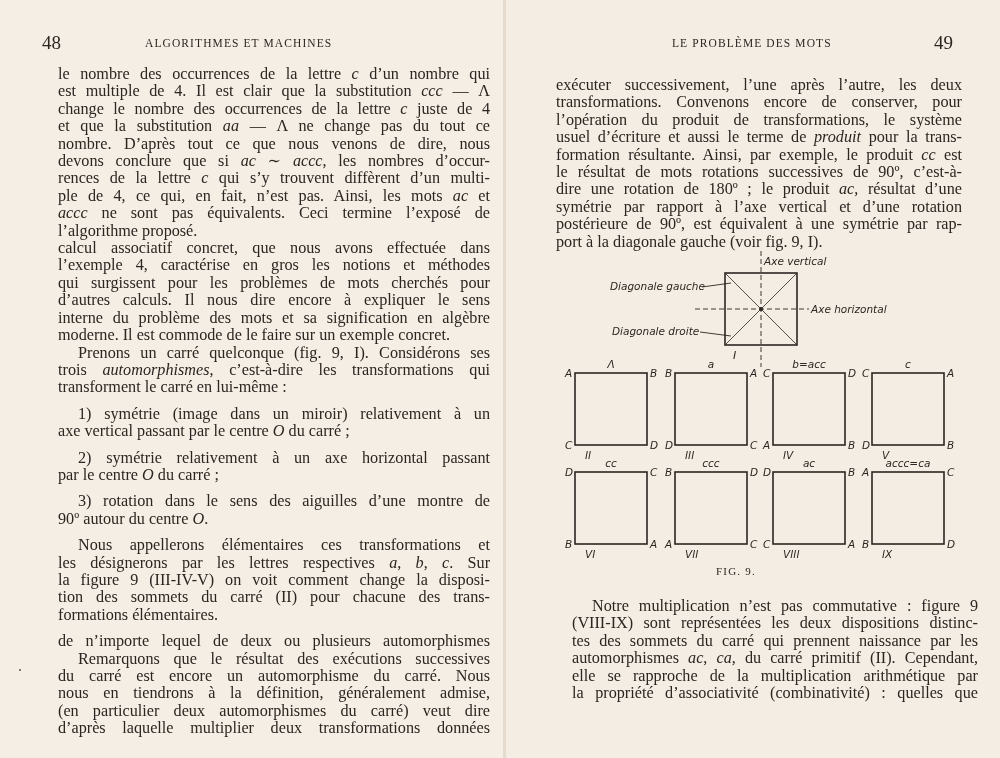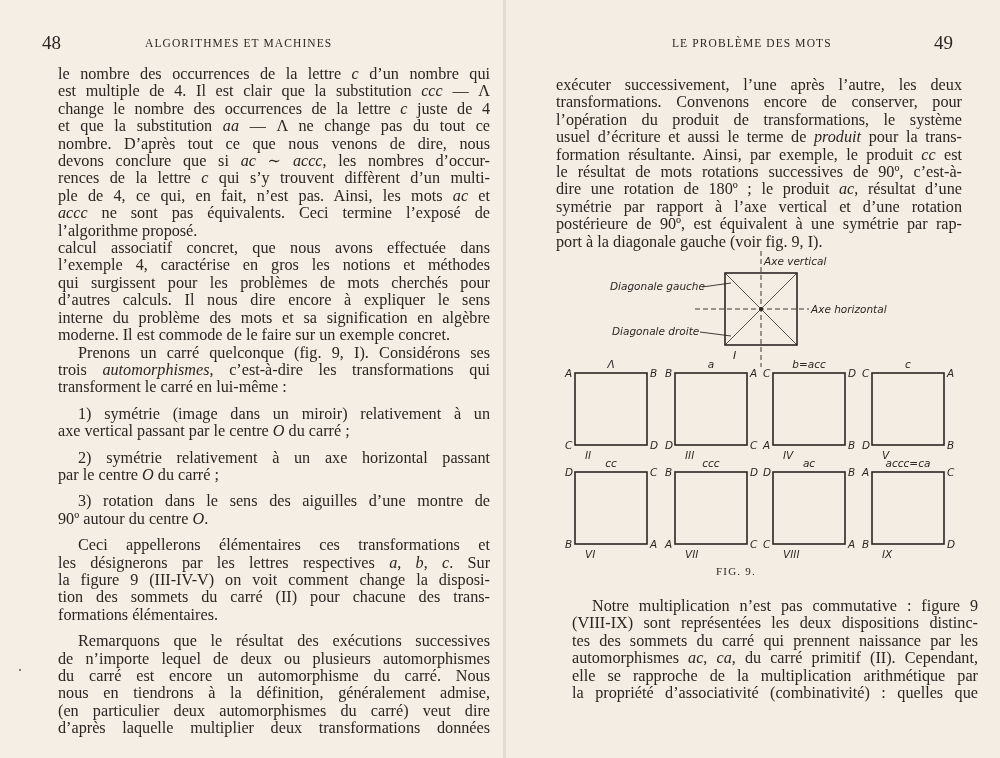--- a/index.html
+++ b/index.html
@@ -65,29 +65,29 @@
     </p>
     <p class="gap">
       <span class="line" style="padding-left: 20px;">2) symétrie relativement à un axe horizontal passant</span>
       <span class="line last">par le centre <i>O</i> du carré ;</span>
     </p>
     <p class="gap">
       <span class="line" style="padding-left: 20px;">3) rotation dans le sens des aiguilles d’une montre de</span>
       <span class="line last">90º autour du centre <i>O</i>.</span>
     </p>
     <p class="gap">
-      <span class="line" style="padding-left: 20px;">Ceci appellerons élémentaires ces transformations et</span>
+      <span class="line" style="padding-left: 20px;">Nous appellerons élémentaires ces transformations et</span>
       <span class="line">les désignerons par les lettres respectives <i>a</i>, <i>b</i>, <i>c</i>. Sur</span>
       <span class="line">la figure 9 (III-IV-V) on voit comment change la disposi-</span>
       <span class="line">tion des sommets du carré (II) pour chacune des trans-</span>
       <span class="line last">formations élémentaires.</span>
     </p>
     <p class="gap">
+      <span class="line">de n’importe lequel de deux ou plusieurs automorphismes</span>
       <span class="line" style="padding-left: 20px;">Remarquons que le résultat des exécutions successives</span>
-      <span class="line">de n’importe lequel de deux ou plusieurs automorphismes</span>
       <span class="line">du carré est encore un automorphisme du carré. Nous</span>
       <span class="line">nous en tiendrons à la définition, généralement admise,</span>
       <span class="line">(en particulier deux automorphismes du carré) veut dire</span>
       <span class="line">d’après laquelle multiplier deux transformations données</span>
     </p>
   </div>
 <div class="dot"></div>
 
 <div class="runhead" style="left:672px;">LE PROBLÈME DES MOTS</div>
 <div class="pnum" style="left:934px;">49</div>

